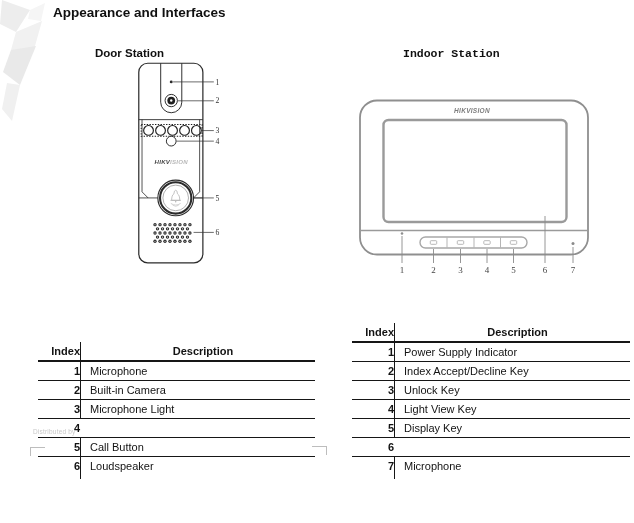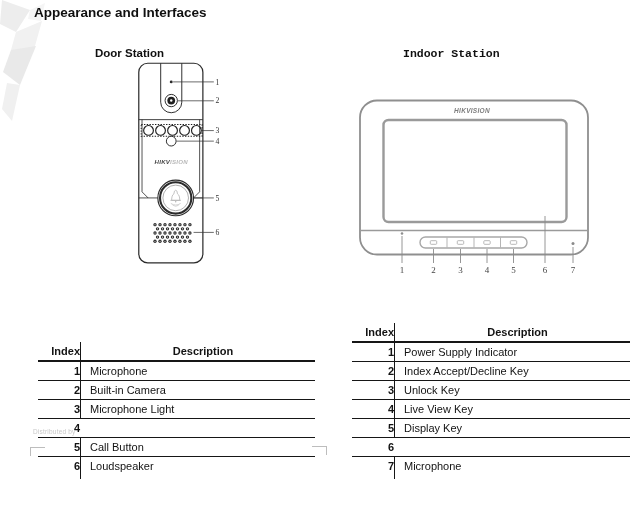--- a/index.html
+++ b/index.html
@@ -1,19 +1,19 @@
 <!DOCTYPE html>
 <html><head>
 <meta charset="utf-8">
 <style>
   html,body{margin:0;padding:0;background:#fff;}
   #canvas{position:relative;width:634px;height:523px;background:#ffffff;overflow:hidden;
           font-family:"Liberation Sans",sans-serif;color:#111;}
   .abs{position:absolute;}
-  .page-title{left:34px;top:5px;font-size:13.5px;font-weight:bold;color:#101010;}
+  .page-title{left:53px;top:5px;font-size:13.5px;font-weight:bold;color:#101010;}
   .section-heading{font-size:11.5px;font-weight:bold;color:#101010;padding-left:24px;}
   #door-heading{left:71px;top:47px;}
   #indoor-heading{left:379px;top:47px;font-family:Liberation Mono, monospace;}
 
   
   .dtable{position:absolute;font-size:11px;color:#131313;}
   .t-row{display:flex;align-items:stretch;}
   .t-row .c-idx{width:42px;text-align:right;font-weight:bold;padding:2.5px 0;line-height:13px;}
   .t-row .c-desc{flex:1;padding:2.5px 0 2.5px 9px;border-left:1.3px solid #161616;line-height:13px;}
   .t-head{border-bottom:2.2px solid #161616;}
@@ -290,21 +290,21 @@
       <div class="t-row t-body-row">
         <div class="c-idx">2</div>
         <div class="c-desc">Index Accept/Decline Key</div>
       </div>
       <div class="t-row t-body-row">
         <div class="c-idx">3</div>
         <div class="c-desc">Unlock Key</div>
       </div>
       <div class="t-row t-body-row">
         <div class="c-idx">4</div>
-        <div class="c-desc">Live View Key</div>
+        <div class="c-desc">Light View Key</div>
       </div>
       <div class="t-row t-body-row">
         <div class="c-idx">5</div>
         <div class="c-desc">Display Key</div>
       </div>
       <div class="t-row t-body-row">
         <div class="c-idx">6</div>
       </div>
       <div class="t-row t-body-row last">
         <div class="c-idx">7</div>

